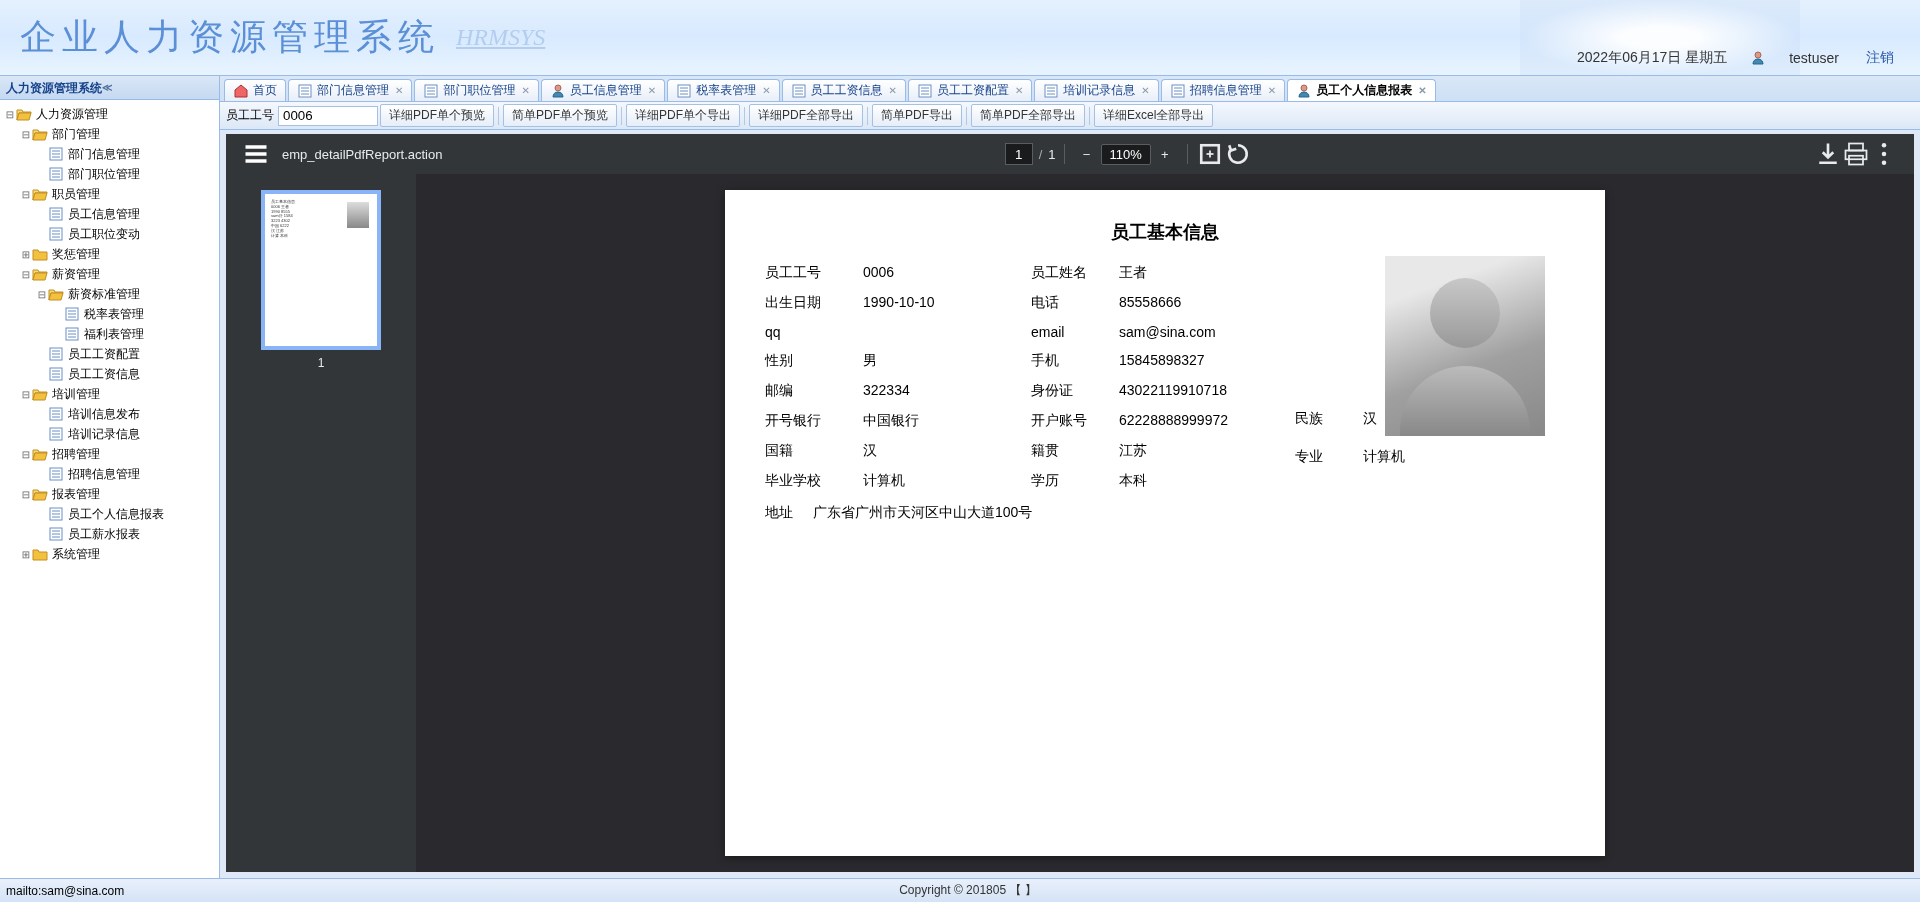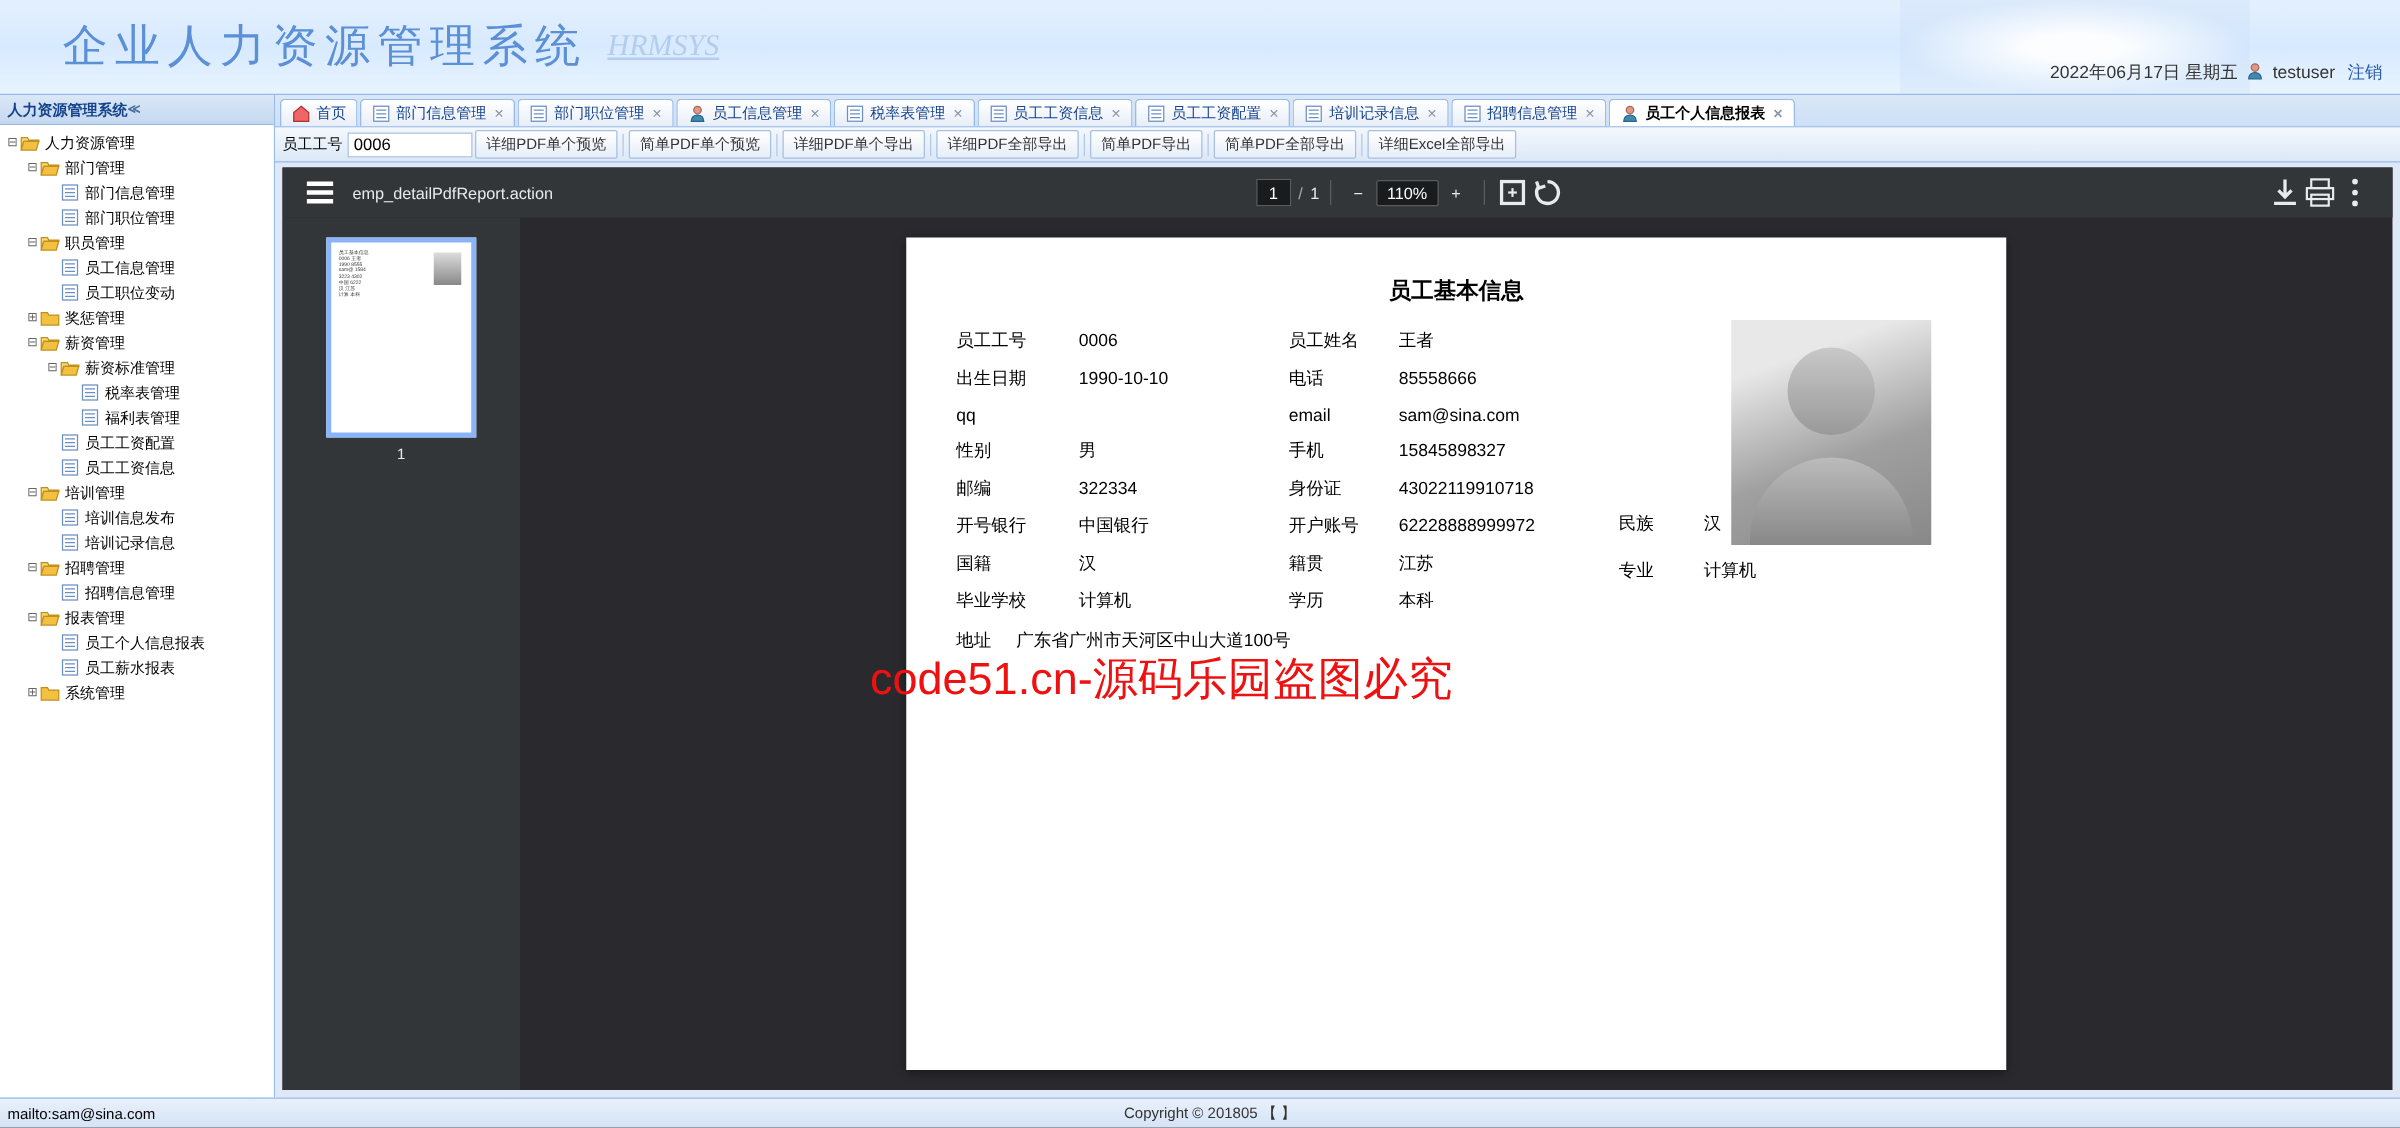--- a/index.html
+++ b/index.html
@@ -2,23 +2,23 @@
 <html><head>
 <meta charset="utf-8">
 <style>
 * { margin: 0; padding: 0; box-sizing: border-box; }
 html, body { width: 100%; height: 100%; font-family: Arial, "Microsoft YaHei", sans-serif; font-size: 12px; overflow: hidden; }
 body { display: flex; flex-direction: column; background: #dfe8f6; }
 
 
 .app-header { height: 76px; background: linear-gradient(to bottom, #e4f0fd 0%, #d8eaff 50%, #e8f4ff 100%); border-bottom: 1px solid #99bbe8; display: flex; align-items: center; position: relative; padding: 0 20px; }
 .app-header::after { content: ""; position: absolute; right: 120px; top: 0; bottom: 0; width: 280px; background: radial-gradient(ellipse at center, rgba(255,255,255,0.9) 20%, rgba(200,220,245,0.3) 70%); pointer-events:none;}
-.app-title-cn { font-size: 36px; color: #5b8fd6; font-family: "KaiTi","STKaiti",serif; font-weight: 500; letter-spacing: 6px; margin-left: 30px; }
+.app-title-cn { font-size: 36px; color: #5b8fd6; font-family: "KaiTi","STKaiti",serif; font-weight: 500; letter-spacing: 6px; }
 .app-title-en { font-size: 24px; color: #b3cdef; font-style: italic; font-family: "Brush Script MT", cursive; margin-left: 16px; text-decoration: underline; }
-.header-right { position: absolute; right: 14px; bottom: 8px; display: flex; gap: 6px; font-size: 14px; color: #333; z-index:2;}
+.header-right { position: absolute; right: 26px; bottom: 8px; display: flex; align-items: center; gap: 23px; font-size: 14px; color: #333; z-index:2;}
 .header-right a { color: #2b5aaa; cursor: pointer; margin-left:4px;}
 .user-icon { width:16px; height:16px; display:inline-block;}
 .user-icon svg{width:16px;height:16px;}
 
 
 .main-area { flex: 1; display: flex; min-height: 0; }
 
 
 .sidebar { width: 220px; background: #dfe8f6; border-right: 1px solid #99bbe8; display: flex; flex-direction: column; }
 .panel-header { height: 24px; line-height: 24px; background: linear-gradient(to bottom, #dae7f6, #c5d9f1); border-bottom: 1px solid #99bbe8; padding: 0 6px; font-weight: bold; color: #15428b; display: flex; align-items: center; }
@@ -513,21 +513,20 @@
       </div>
       <div class="pdf-body">
         <div class="thumb-panel">
           <div class="thumb">
             <div class="thumb-inner">员工基本信息<br>0006 王者<br>1990 8555<br>sam@ 1584<br>3223 4302<br>中国 6222<br>汉 江苏<br>计算 本科</div>
             <div class="thumb-photo"></div>
           </div>
           <div class="thumb-label">1</div>
         </div>
         <div class="page-area">
-          <div class="watermark">code51.cn-源码乐园盗图必究</div>
           <div class="pdf-page">
             <div class="doc-title">员工基本信息</div>
             <div class="photo"></div>
             <div class="doc-grid">
               <span class="doc-label">员工工号</span>
                 <span>0006</span>
               <span class="doc-label">员工姓名</span>
                 <span>王者</span>
               <span class="doc-label">出生日期</span>
                 <span>1990-10-10</span>

